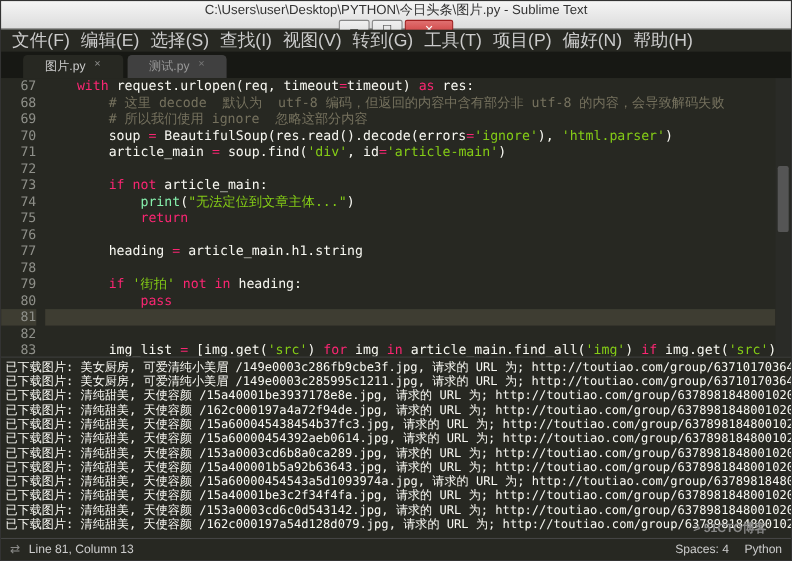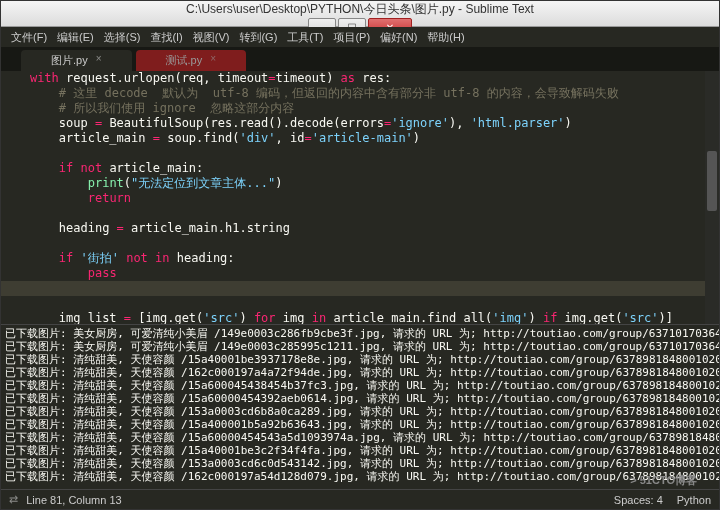--- a/index.html
+++ b/index.html
@@ -3,34 +3,34 @@
 <meta charset="utf-8">
 <style>
 * { margin: 0; padding: 0; box-sizing: border-box; }
 body { font-family: "Microsoft YaHei", sans-serif; font-size: 11px; background: #272822; width: 720px; height: 510px; overflow: hidden; display: flex; flex-direction: column; border: 1px solid #333; }
 .titlebar { background: linear-gradient(#f5f5f5, #dcdcdc); height: 26px; display: flex; align-items: center; padding: 0 4px; border-bottom: 1px solid #999; flex-direction: column; }
 .titlebar-icon { width: 16px; height: 16px; background: #555; display: inline-block; margin-right: 6px; }
 .titlebar-text { flex: 1; color: #333; font-size: 12px; }
 .win-btns { display: flex; gap: 2px; }
 .win-btn { width: 28px; height: 18px; border: 1px solid #888; background: linear-gradient(#f0f0f0,#d8d8d8); display: flex; align-items: center; justify-content: center; font-size: 10px; color: #333; border-radius: 2px; }
 .win-btn.close { background: linear-gradient(#e07070,#c83030); color: #fff; border-color: #a02020; width: 44px; }
-.menubar { background: #272822; color: #ccc; height: 20px; display: flex; align-items: center; padding: 0 6px; font-size: 11px; gap: 2px; }
+.menubar { background: #272822; color: #ccc; height: 20px; display: flex; align-items: center; padding: 0 6px; font-size: 16px; gap: 2px; }
 .menubar span { padding: 1px 4px; }
 .tabbar { background: #171814; height: 24px; display: flex; align-items: flex-end; padding-left: 20px; }
-.tab { background: #272822; color: #ccc; padding: 3px 30px; margin-right: 4px; border-radius: 4px 4px 0 0; font-size: 11px; display: flex; gap: 8px; }
-.tab.inactive { background: #7f1d1d; color: #999; }
+.tab { background: #272822; color: #ccc; padding: 3px 20px; margin-right: 4px; border-radius: 4px 4px 0 0; font-size: 11px; display: flex; gap: 8px; }
+.tab.inactive { background: #404040; color: #999; }
 .tab-close { font-size: 10px; opacity: 0.6; }
 .editor { flex: 1; display: flex; overflow: hidden; background: #272822; font-family: Consolas, monospace; font-size: 12px; line-height: 15px; position: relative; }
 .gutter { width: 40px; text-align: right; padding-right: 8px; color: #8f908a; }
 .gutter div { height: 15px; }
 .code { flex: 1; color: #f8f8f2; white-space: pre; overflow: hidden; }
 .code div { height: 15px; }
 .k-orange { color: #f92672; }
 .k-blue { color: #86efac; }
-.k-str { color: #7dd3fc; }
+.k-str { color: #84cc16; }
 .k-com { color: #75715e; }
 .hl-line { background: #3e3d32; }
 .scrollbar-v { width: 14px; background: #2a2b27; display: flex; flex-direction: column; }
 .sb-thumb { background: #555; width: 10px; margin: 0 auto; flex: 0 0 60px; margin-top: 80px; border-radius: 2px; }
 .console { height: 165px; background: #272822; color: #f8f8f2; font-family: Consolas, "Microsoft YaHei", monospace; font-size: 11px; line-height: 13px; padding: 2px 4px; white-space: pre; overflow: hidden; border-top: 1px solid #444; }
 .statusbar { height: 20px; background: #272822; color: #ccc; display: flex; align-items: center; padding: 0 8px; font-size: 11px; border-top: 1px solid #444; }
 .statusbar .sp { flex: 1; }
 .watermark { position: absolute; right: 23px; bottom: 22px; color: #888; font-size: 11px; pointer-events: none; font-weight: bold; }
 </style>
 </head>
@@ -64,20 +64,39 @@
       <span>图片.py</span>
       <span class="tab-close">×</span>
     </div>
     <div class="tab inactive">
       <span>测试.py</span>
       <span class="tab-close">×</span>
     </div>
   </div>
 
 <div class="editor">
+  <div class="gutter" id="gutter">
+      <div>67</div>
+      <div>68</div>
+      <div>69</div>
+      <div>70</div>
+      <div>71</div>
+      <div>72</div>
+      <div>73</div>
+      <div>74</div>
+      <div>75</div>
+      <div>76</div>
+      <div>77</div>
+      <div>78</div>
+      <div>79</div>
+      <div>80</div>
+      <div class="hl-line">81</div>
+      <div>82</div>
+      <div>83</div>
+    </div>
   <div class="code" id="code"><div>    <span class="k-orange">with</span> request.urlopen(req, timeout<span class="k-orange">=</span>timeout) <span class="k-orange">as</span> res:</div><div>        <span class="k-com"># 这里 decode  默认为  utf-8 编码，但返回的内容中含有部分非 utf-8 的内容，会导致解码失败</span></div><div>        <span class="k-com"># 所以我们使用 ignore  忽略这部分内容</span></div><div>        soup <span class="k-orange">=</span> BeautifulSoup(res.read().decode(errors<span class="k-orange">=</span><span class="k-str">'ignore'</span>), <span class="k-str">'html.parser'</span>)</div><div>        article_main <span class="k-orange">=</span> soup.find(<span class="k-str">'div'</span>, id<span class="k-orange">=</span><span class="k-str">'article-main'</span>)</div><div>&nbsp;</div><div>        <span class="k-orange">if</span> <span class="k-orange">not</span> article_main:</div><div>            <span class="k-blue">print</span>(<span class="k-str">"无法定位到文章主体..."</span>)</div><div>            <span class="k-orange">return</span></div><div>&nbsp;</div><div>        heading <span class="k-orange">=</span> article_main.h1.string</div><div>&nbsp;</div><div>        <span class="k-orange">if</span> <span class="k-str">'街拍'</span> <span class="k-orange">not in</span> heading:</div><div>            <span class="k-orange">pass</span></div><div class="hl-line">&nbsp;</div><div>&nbsp;</div><div>        img_list <span class="k-orange">=</span> [img.get(<span class="k-str">'src'</span>) <span class="k-orange">for</span> img <span class="k-orange">in</span> article_main.find_all(<span class="k-str">'img'</span>) <span class="k-orange">if</span> img.get(<span class="k-str">'src'</span>)]</div></div>
   <div class="scrollbar-v">
     <div class="sb-thumb"></div>
   </div>
 </div>
 
 <div class="console" id="console">已下载图片: 美女厨房, 可爱清纯小美眉 /149e0003c286fb9cbe3f.jpg, 请求的 URL 为; http://toutiao.com/group/6371017036437078273/
 已下载图片: 美女厨房, 可爱清纯小美眉 /149e0003c285995c1211.jpg, 请求的 URL 为; http://toutiao.com/group/6371017036437078273/
 已下载图片: 清纯甜美, 天使容颜 /15a40001be3937178e8e.jpg, 请求的 URL 为; http://toutiao.com/group/6378981848001020162/
 已下载图片: 清纯甜美, 天使容颜 /162c000197a4a72f94de.jpg, 请求的 URL 为; http://toutiao.com/group/6378981848001020162/

